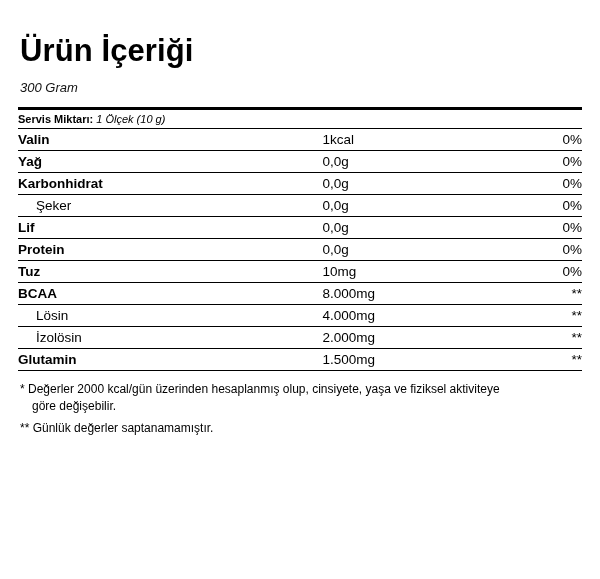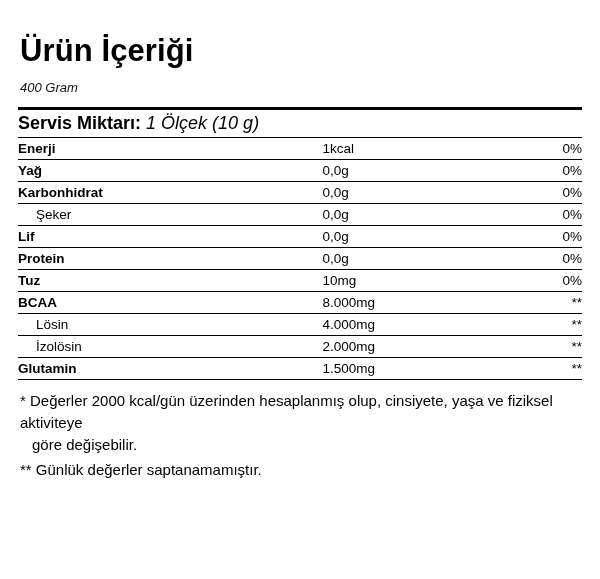--- a/index.html
+++ b/index.html
@@ -40,21 +40,21 @@
     width: 100%;
     border-collapse: collapse;
     font-size: 13.5px;
   }
   table.facts td {
     padding: 3px 0 3px 0;
     vertical-align: bottom;
   }
   .serv-row td {
     padding: 4px 0 4px 2px;
-    font-size: 18px;
+    font-size: 11px;
   }
   .serv-label {
     font-weight: bold;
   }
   .serv-value {
     font-style: italic;
   }
   .hdr-row td {
     padding-top: 6px;
     padding-bottom: 5px;
@@ -93,38 +93,38 @@
     text-align: right;
     padding-right: 2px;
     white-space: nowrap;
     font-weight: normal;
   }
   .col-name { width: 54%; }
   .col-amt  { width: 30%; }
   .col-dv   { width: 16%; }
   .footnotes {
     margin-top: 10px;
-    font-size: 15px;
+    font-size: 12px;
     line-height: 1.45;
     padding-left: 2px;
   }
   .footnotes p {
     margin: 0 0 4px 0;
   }
   .fn-indent {
     padding-left: 12px;
   }
 </style>
 </head>
 <body>
 
 <div class="page">
 
   <h1 class="title">Ürün İçeriği</h1>
-  <div class="subtitle">400 Gram</div>
+  <div class="subtitle">300 Gram</div>
 
   <div class="rule-thick"></div>
 
   <table class="facts">
     <colgroup>
       <col class="col-name">
         <col class="col-amt">
         <col class="col-dv">
     </colgroup>
     <tbody>
@@ -138,21 +138,21 @@
   </table>
 
   <table class="facts">
     <colgroup>
       <col class="col-name">
         <col class="col-amt">
         <col class="col-dv">
     </colgroup>
     <tbody id="facts-body">
     <tr style="border-bottom: 1px solid rgb(0, 0, 0);">
-          <td class="nutrient bold" style="border-bottom: 1px solid rgb(0, 0, 0);">Enerji</td>
+          <td class="nutrient bold" style="border-bottom: 1px solid rgb(0, 0, 0);">Valin</td>
           <td class="amount bold" style="border-bottom: 1px solid rgb(0, 0, 0);">1kcal</td>
           <td class="daily" style="border-bottom: 1px solid rgb(0, 0, 0);">0%</td>
         </tr>
         <tr style="border-bottom: 1px solid rgb(0, 0, 0);">
           <td class="nutrient bold" style="border-bottom: 1px solid rgb(0, 0, 0);">Yağ</td>
           <td class="amount bold" style="border-bottom: 1px solid rgb(0, 0, 0);">0,0g</td>
           <td class="daily" style="border-bottom: 1px solid rgb(0, 0, 0);">0%</td>
         </tr>
         <tr style="border-bottom: 1px solid rgb(0, 0, 0); margin-top: 9px;">
           <td class="nutrient bold" style="border-bottom: 1px solid rgb(0, 0, 0);">Karbonhidrat</td>

